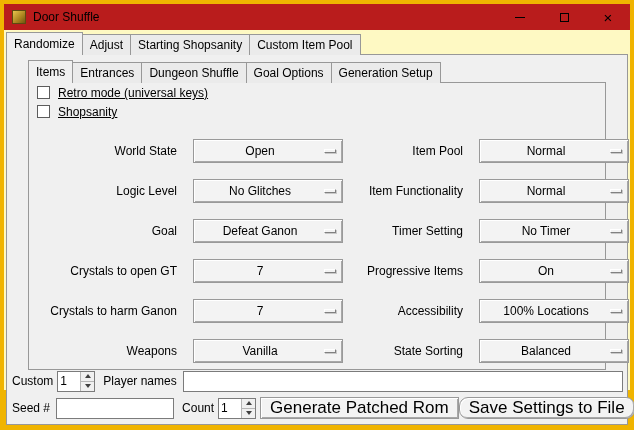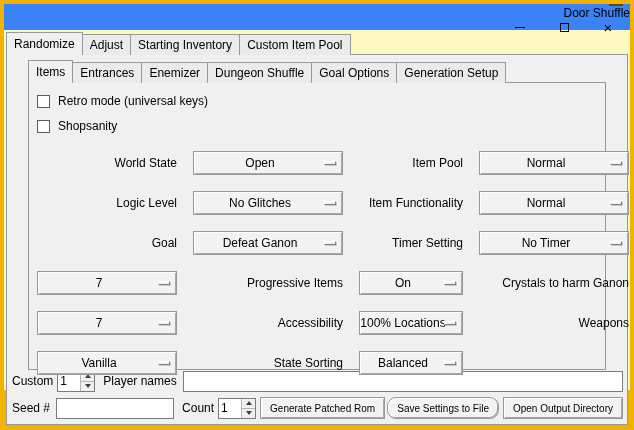--- a/index.html
+++ b/index.html
@@ -9,24 +9,23 @@
   .window {
     width: 634px; height: 430px;
     background: var(--window-border, #f0b400);
     padding: 4px;
     position: relative;
     margin: 0 auto;
   }
 
   
   .titlebar {
-    height: 26px; background: #3b82f6;
-    display: flex; align-items: flex-end;
+    height: 26px; background: #b91c1c;
+    display: flex; align-items: center;
     padding-left: 8px;
-    flex-direction: column;
   }
   .app-icon {
     width: 14px; height: 14px; margin-right: 7px;
     background: linear-gradient(135deg, #e8c54d 0%, #a8821e 60%, #6f5510 100%);
     border: 1px solid #5c4a10;
   }
   .titlebar .title { font-size: 12px; }
   .win-controls { margin-left: auto; display: flex; height: 100%; }
   .win-btn {
     width: 44px; height: 100%;
@@ -73,21 +72,21 @@
   .inner-pane {
     border: 1px solid #989898;
     margin-top: -1px;
     height: 288px;
     background: #f0f0f0;
     position: relative; z-index: 1;
     padding: 2px 6px;
   }
 
   
-  .chk-row { display: flex; align-items: center; height: 18px; margin: 7px 0 0 2px; cursor: default; }
+  .chk-row { display: flex; align-items: flex-start; height: 18px; margin: 1px 0 0 2px; cursor: default; text-decoration: underline; }
   .chk-box {
     width: 13px; height: 13px;
     background: #fff; border: 1px solid #5c5c5c;
     margin-right: 8px; flex: 0 0 auto;
   }
 
   
   .option-grid {
     display: grid;
     grid-template-columns: 140px 150px 104px 150px;
@@ -150,21 +149,21 @@
   .arr.down { border-left: 3px solid transparent; border-right: 3px solid transparent; border-top: 4px solid #404040; }
 
   .btn {
     height: 22px;
     display: inline-flex; align-items: center; justify-content: center;
     background: #f3f3f3;
     border: 1px solid #999;
     box-shadow: inset 1px 1px 0 #ffffff, inset -1px -1px 0 #a8a8a8;
     padding: 0 9px;
     white-space: nowrap; cursor: default;
-    font-size: 10px;
+    font-size: 17px;
   }
 
   .ml4 { margin-left: 4px; } .ml6 { margin-left: 6px; } .ml8 { margin-left: 8px; }
   .grow { flex: 1; }
 </style>
 </head>
 <body>
 
 <div class="window">
 
@@ -182,31 +181,30 @@
           <span>×</span>
         </div>
     </div>
   </div>
 
   <div class="content">
 
     <div class="tabs">
       <div class="tab active">Randomize</div>
       <div class="tab">Adjust</div>
-      <div class="tab">Starting Inventory</div>
+      <div class="tab">Starting Shopsanity</div>
       <div class="tab">Custom Item Pool</div>
     </div>
 
     <div class="outer-pane">
 
       <div class="inner-notebook">
         <div class="tabs">
           <div class="tab active">Items</div>
           <div class="tab">Entrances</div>
-          <div class="tab">Enemizer</div>
           <div class="tab">Dungeon Shuffle</div>
           <div class="tab">Goal Options</div>
           <div class="tab">Generation Setup</div>
         </div>
 
         <div class="inner-pane">
 
           <div class="chk-row">
             <span class="chk-box"></span>
             <span>Retro mode (universal keys)</span>
@@ -244,20 +242,21 @@
             <div class="dd">
               <span>Defeat Ganon</span>
               <span class="dd-indicator"></span>
             </div>
             <div class="opt-label">Timer Setting</div>
             <div class="dd">
               <span>No Timer</span>
               <span class="dd-indicator"></span>
             </div>
 
+            <div class="opt-label">Crystals to open GT</div>
             <div class="dd">
               <span>7</span>
               <span class="dd-indicator"></span>
             </div>
             <div class="opt-label">Progressive Items</div>
             <div class="dd">
               <span>On</span>
               <span class="dd-indicator"></span>
             </div>
 

